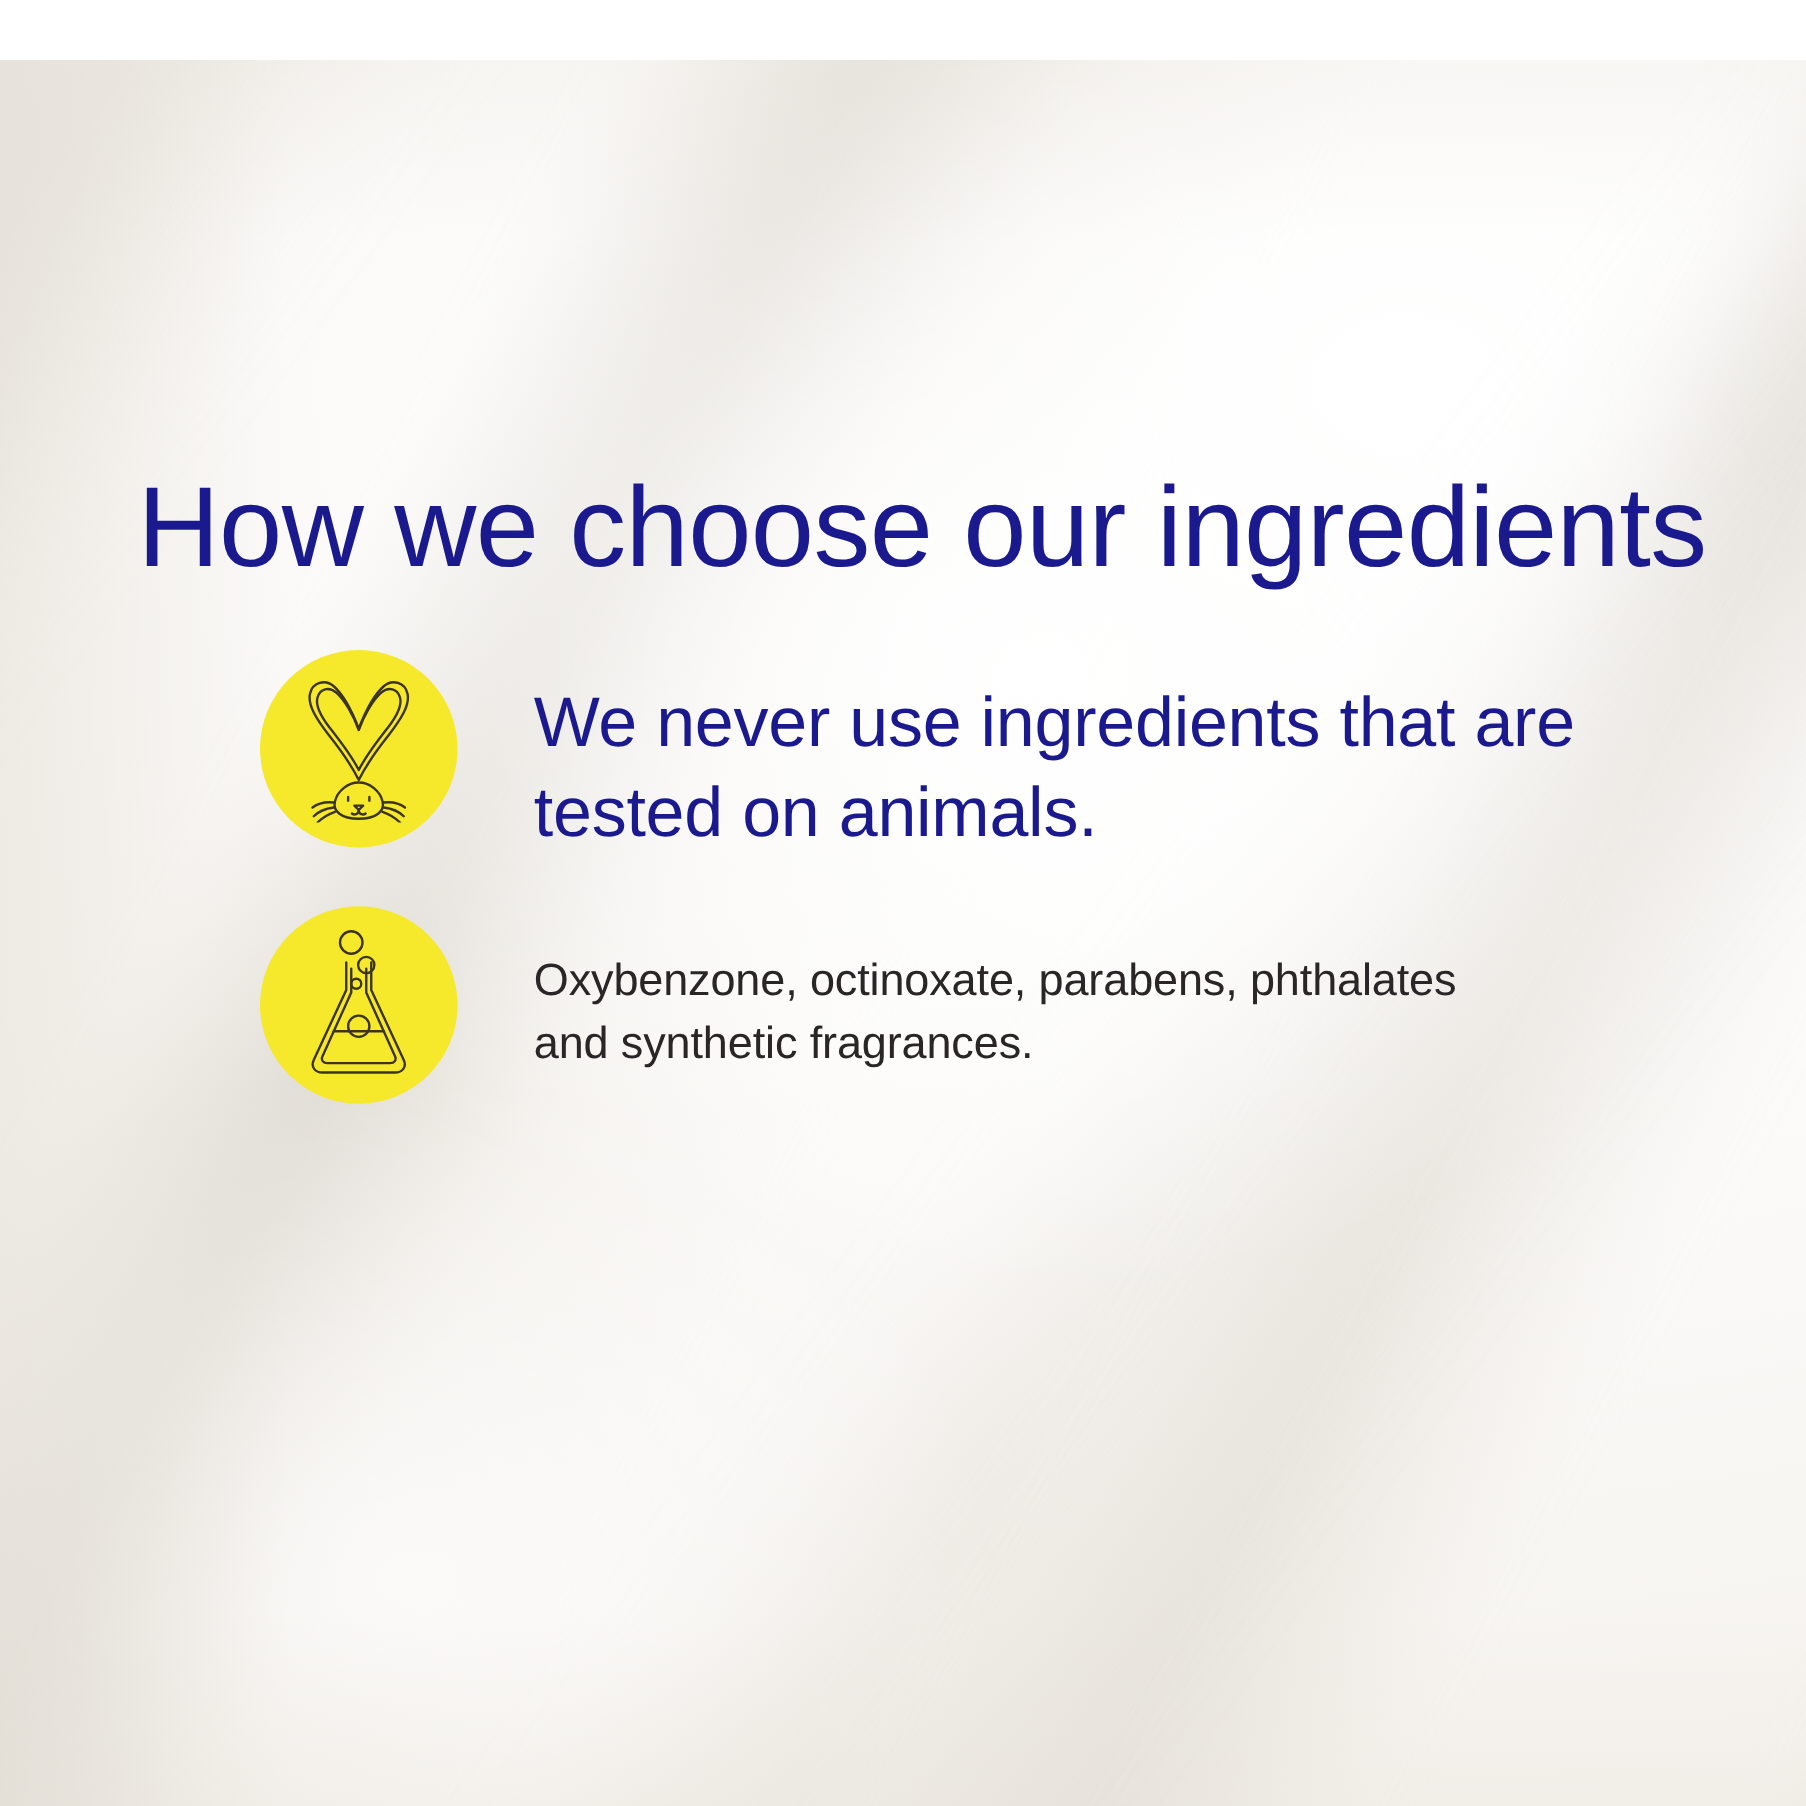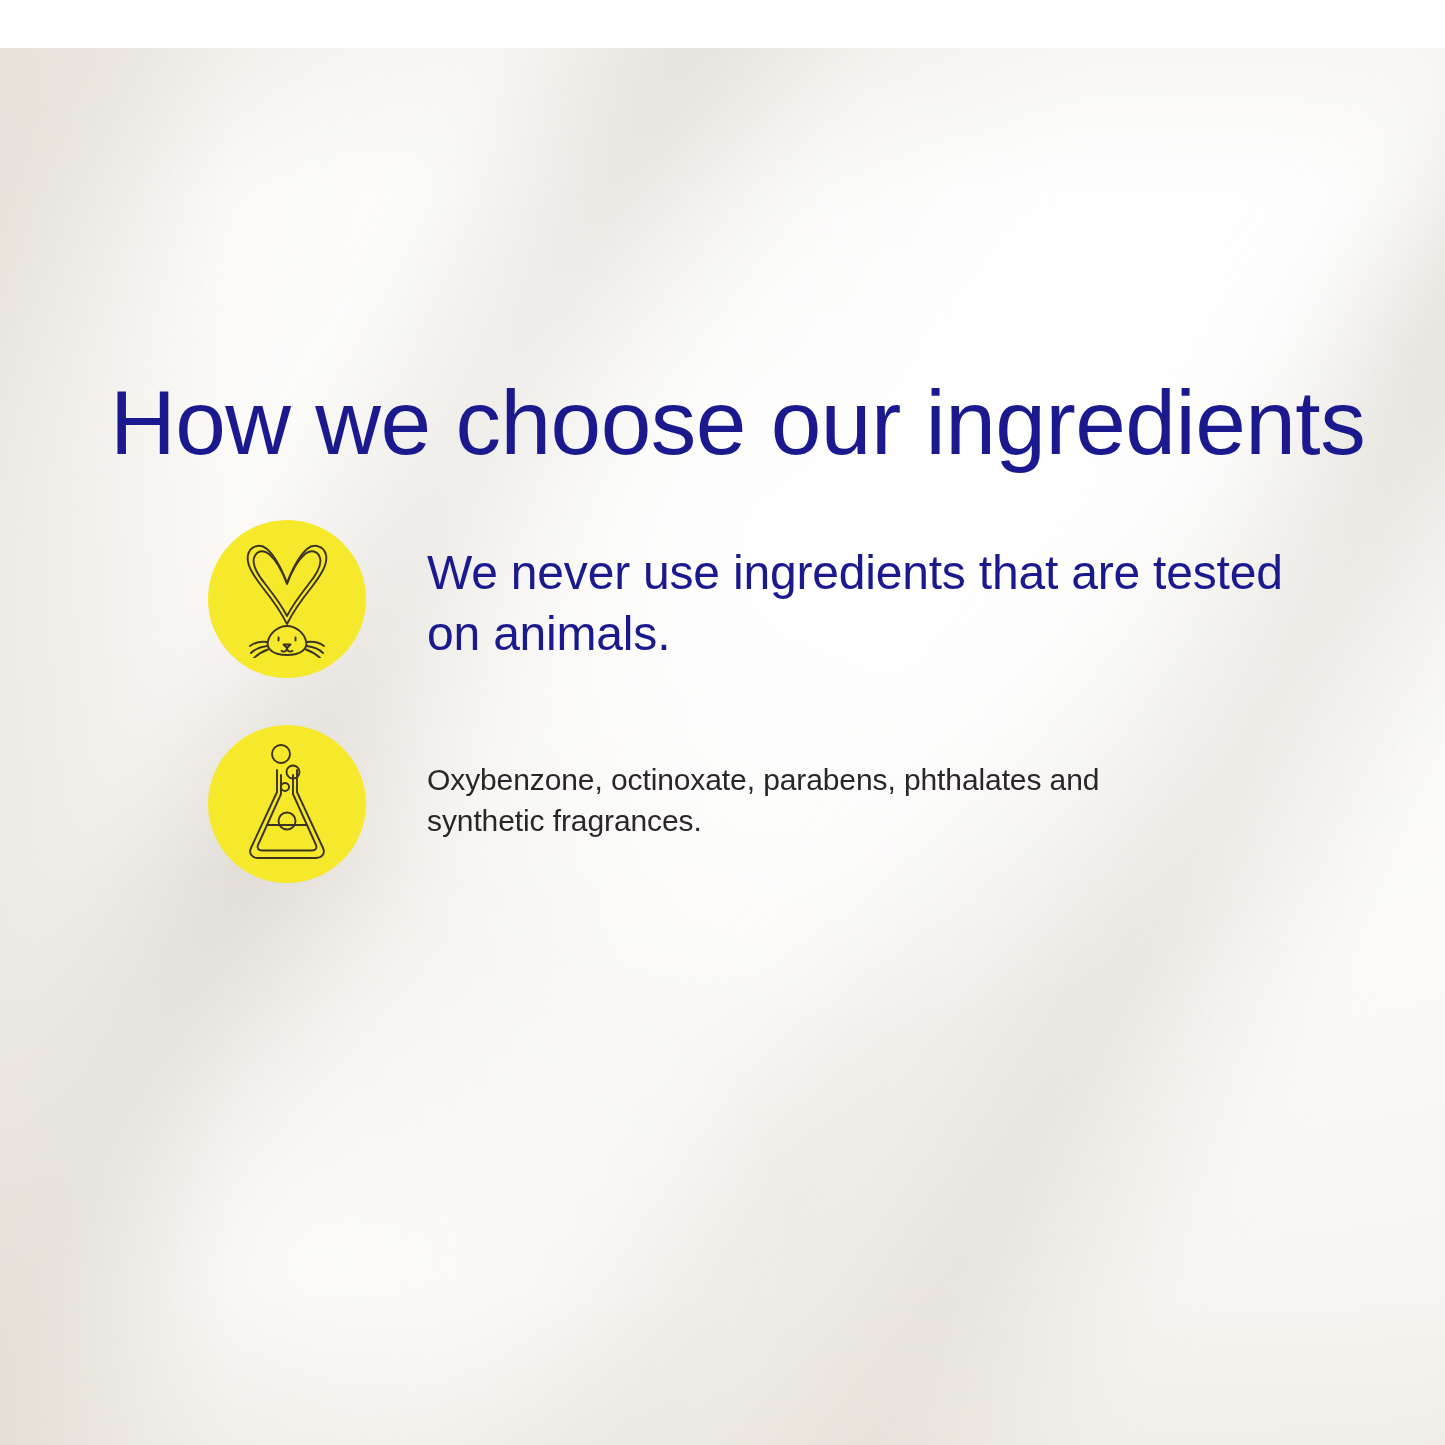--- a/index.html
+++ b/index.html
@@ -130,32 +130,32 @@
   .row-text {
     flex: 1 1 auto;
     padding-left: 61px;
     padding-top: 22px;
   }
   .row-2 .row-text { padding-top: 48px; }
   .row-3 .row-text { padding-top: 18px; }
 
   .stmt {
     color: #1a1a8e;
-    font-size: 48px;
+    font-size: 56px;
     line-height: 1.28;
     font-weight: 400;
     margin: 0;
     max-width: 865px;
     letter-spacing: -0.2px;
   }
   .stmt-wide { max-width: 880px; }
 
   .fineprint {
     color: #2a2628;
-    font-size: 30px;
+    font-size: 36px;
     line-height: 1.38;
     font-weight: 400;
     margin: 16px 0 0 0;
     max-width: 780px;
     letter-spacing: -0.1px;
   }
 </style>
 </head>
 <body>
 

